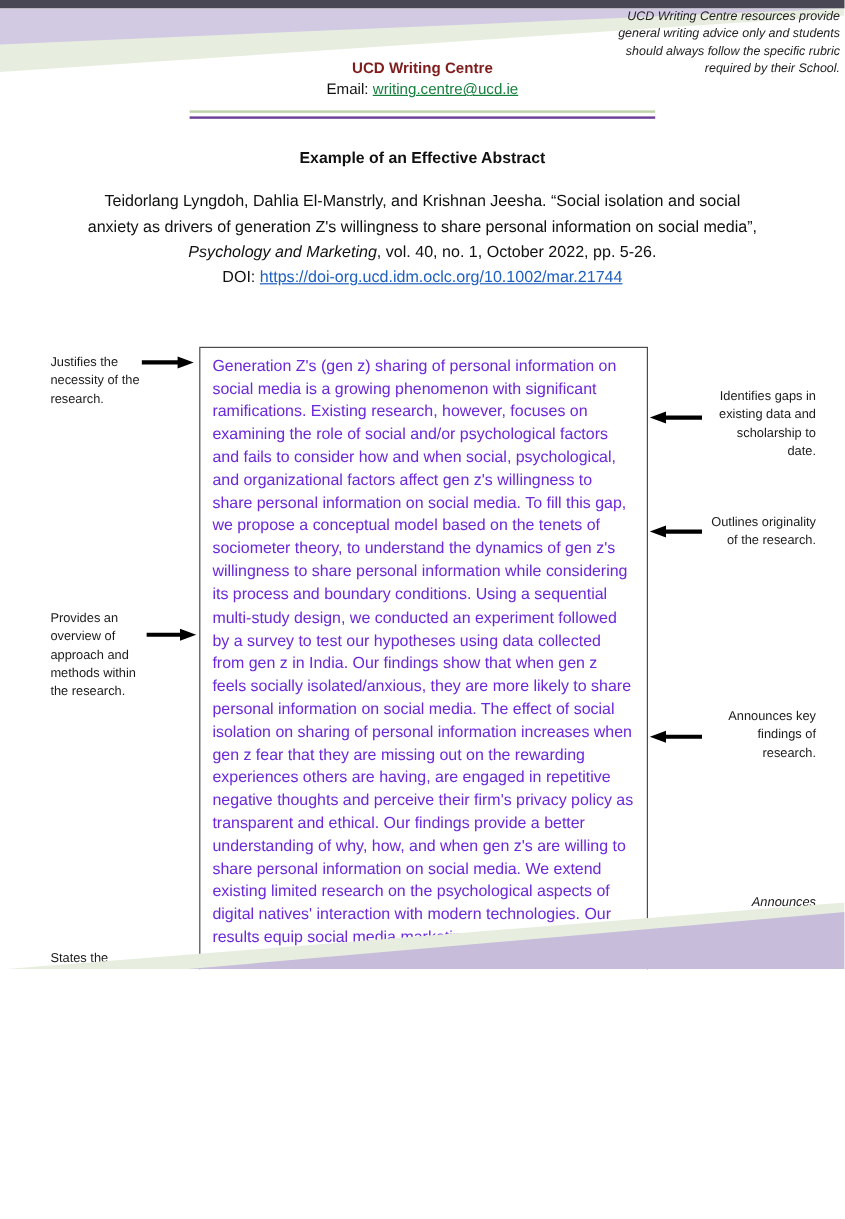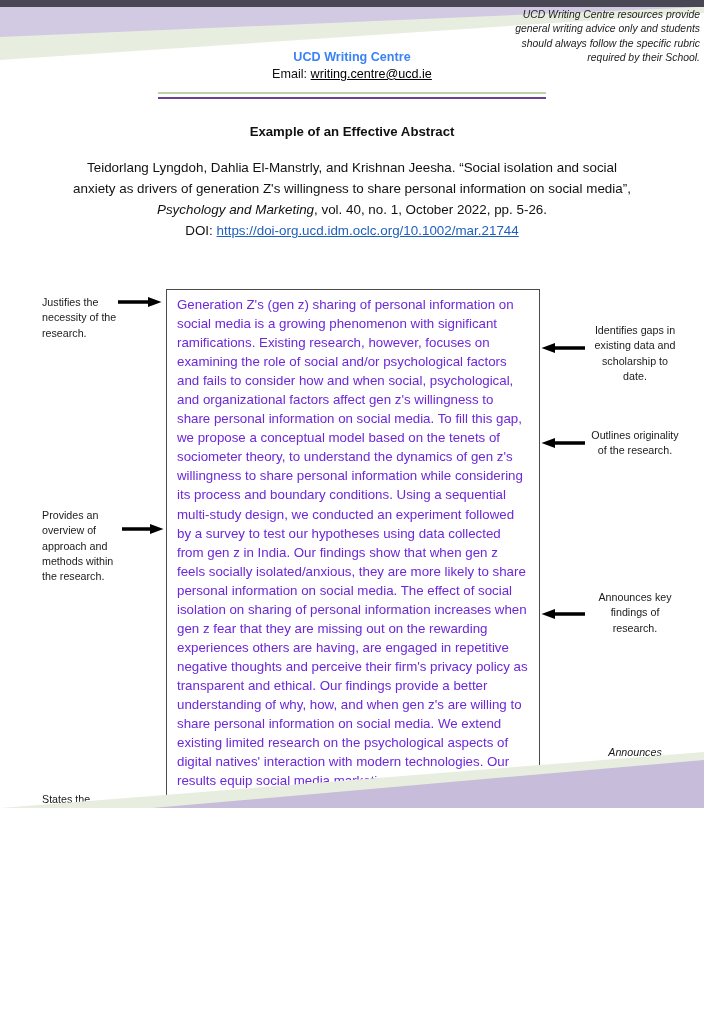--- a/index.html
+++ b/index.html
@@ -75,33 +75,33 @@
     color: #222222;
   }
   .centre-name {
     position: absolute;
     top: 50px;
     left: 0;
     width: 704px;
     text-align: center;
     font-weight: bold;
     font-size: 12.6px;
-    color: #3b82f6;
+    color: #7f1d1d;
   }
   .email-line {
     position: absolute;
     top: 67px;
     left: 0;
     width: 704px;
     text-align: center;
     font-size: 12.6px;
     color: #111111;
   }
   .email-link {
-    color: #000000;
+    color: #15803d;
     text-decoration: underline;
   }
   .rule-green {
     position: absolute;
     top: 92px;
     left: 158px;
     width: 388px;
     height: 2px;
     background: #bcd2a8;
   }
@@ -163,21 +163,21 @@
   }
 
   
   .anno {
     position: absolute;
     font-size: 10.7px;
     line-height: 15.3px;
     color: #1a1a1a;
   }
   .anno-left { text-align: left; }
-  .anno-right { text-align: center; }
+  .anno-right { text-align: right; }
 
   .arrow {
     position: absolute;
     height: 12px;
   }
   .arrow svg { display: block; }
 
   .page-num {
     position: absolute;
     top: 974px;

